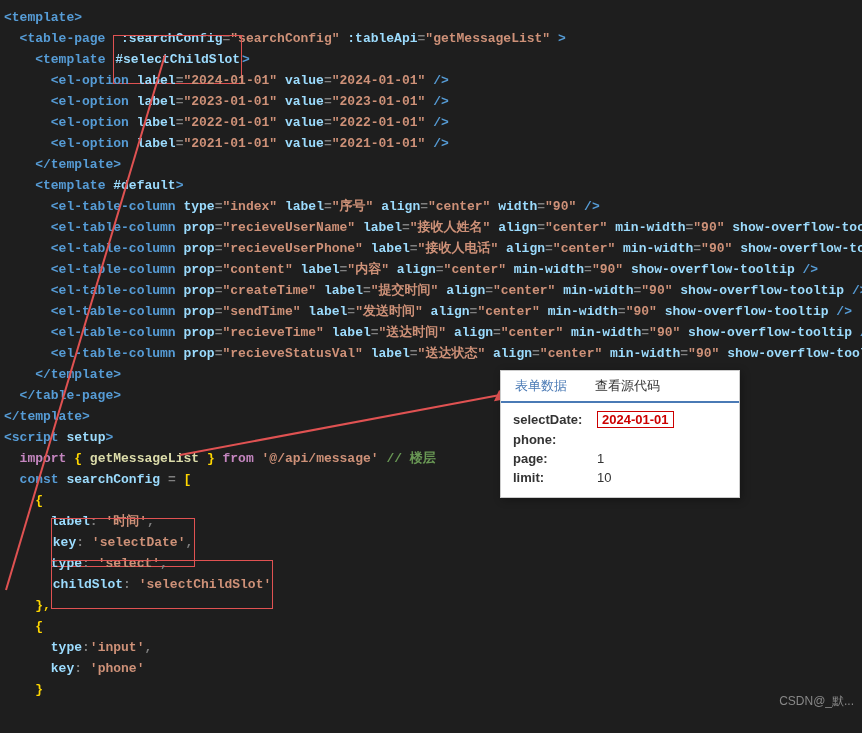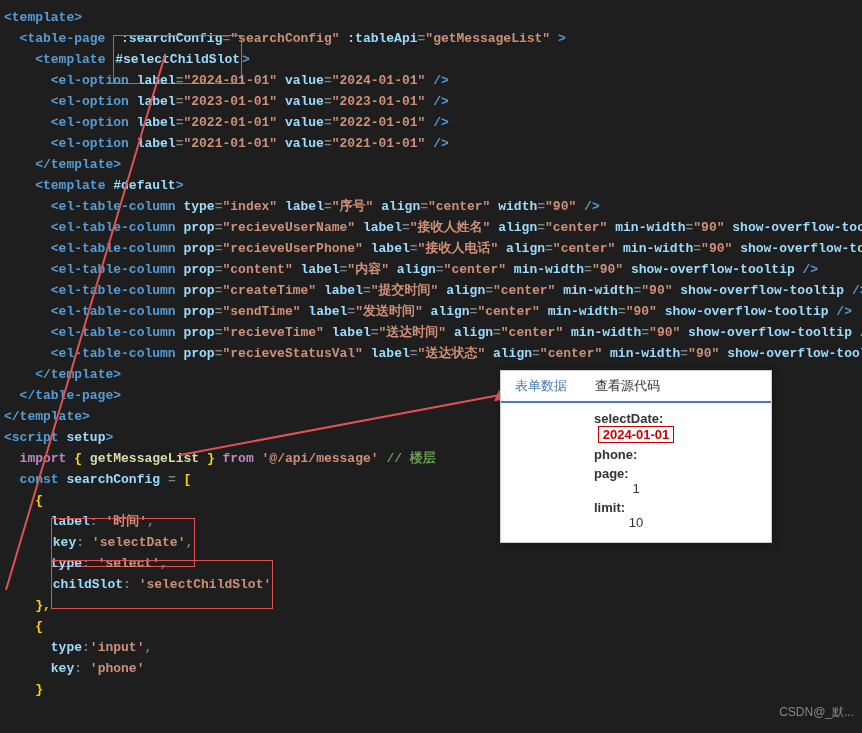--- a/index.html
+++ b/index.html
@@ -63,21 +63,21 @@
       width: 100%;
       height: 100%;
       pointer-events: none;
     }
 
     
     .popup-panel {
       position: absolute;
       top: 370px;
       left: 500px;
-      width: 272px;
+      width: 240px;
       background: #ffffff;
       border: 1px solid #cccccc;
       box-shadow: 2px 2px 8px rgba(0,0,0,0.3);
       z-index: 10;
       font-family: Arial, sans-serif;
       font-size: 13px;
     }
 
     .popup-tabs {
       display: flex;
@@ -99,21 +99,20 @@
 
     .popup-content {
       padding: 8px 12px;
     }
 
     .popup-row {
       display: flex;
       align-items: center;
       margin-bottom: 4px;
       font-size: 13px;
-      flex-direction: column;
     }
 
     .popup-key {
       color: #333;
       font-weight: bold;
       margin-right: 4px;
       min-width: 80px;
     }
 
     .popup-val {
@@ -123,21 +122,21 @@
     .popup-val-highlighted {
       color: #cc0000;
       border: 1.5px solid #cc0000;
       padding: 0 4px;
       font-weight: bold;
     }
 
     
     .csdn-label {
       position: absolute;
-      bottom: 12px;
+      bottom: 23px;
       right: 8px;
       color: #888;
       font-size: 12px;
       font-family: Arial, sans-serif;
     }
   </style>
 </head>
 <body>
 
 <div class="code-area">

